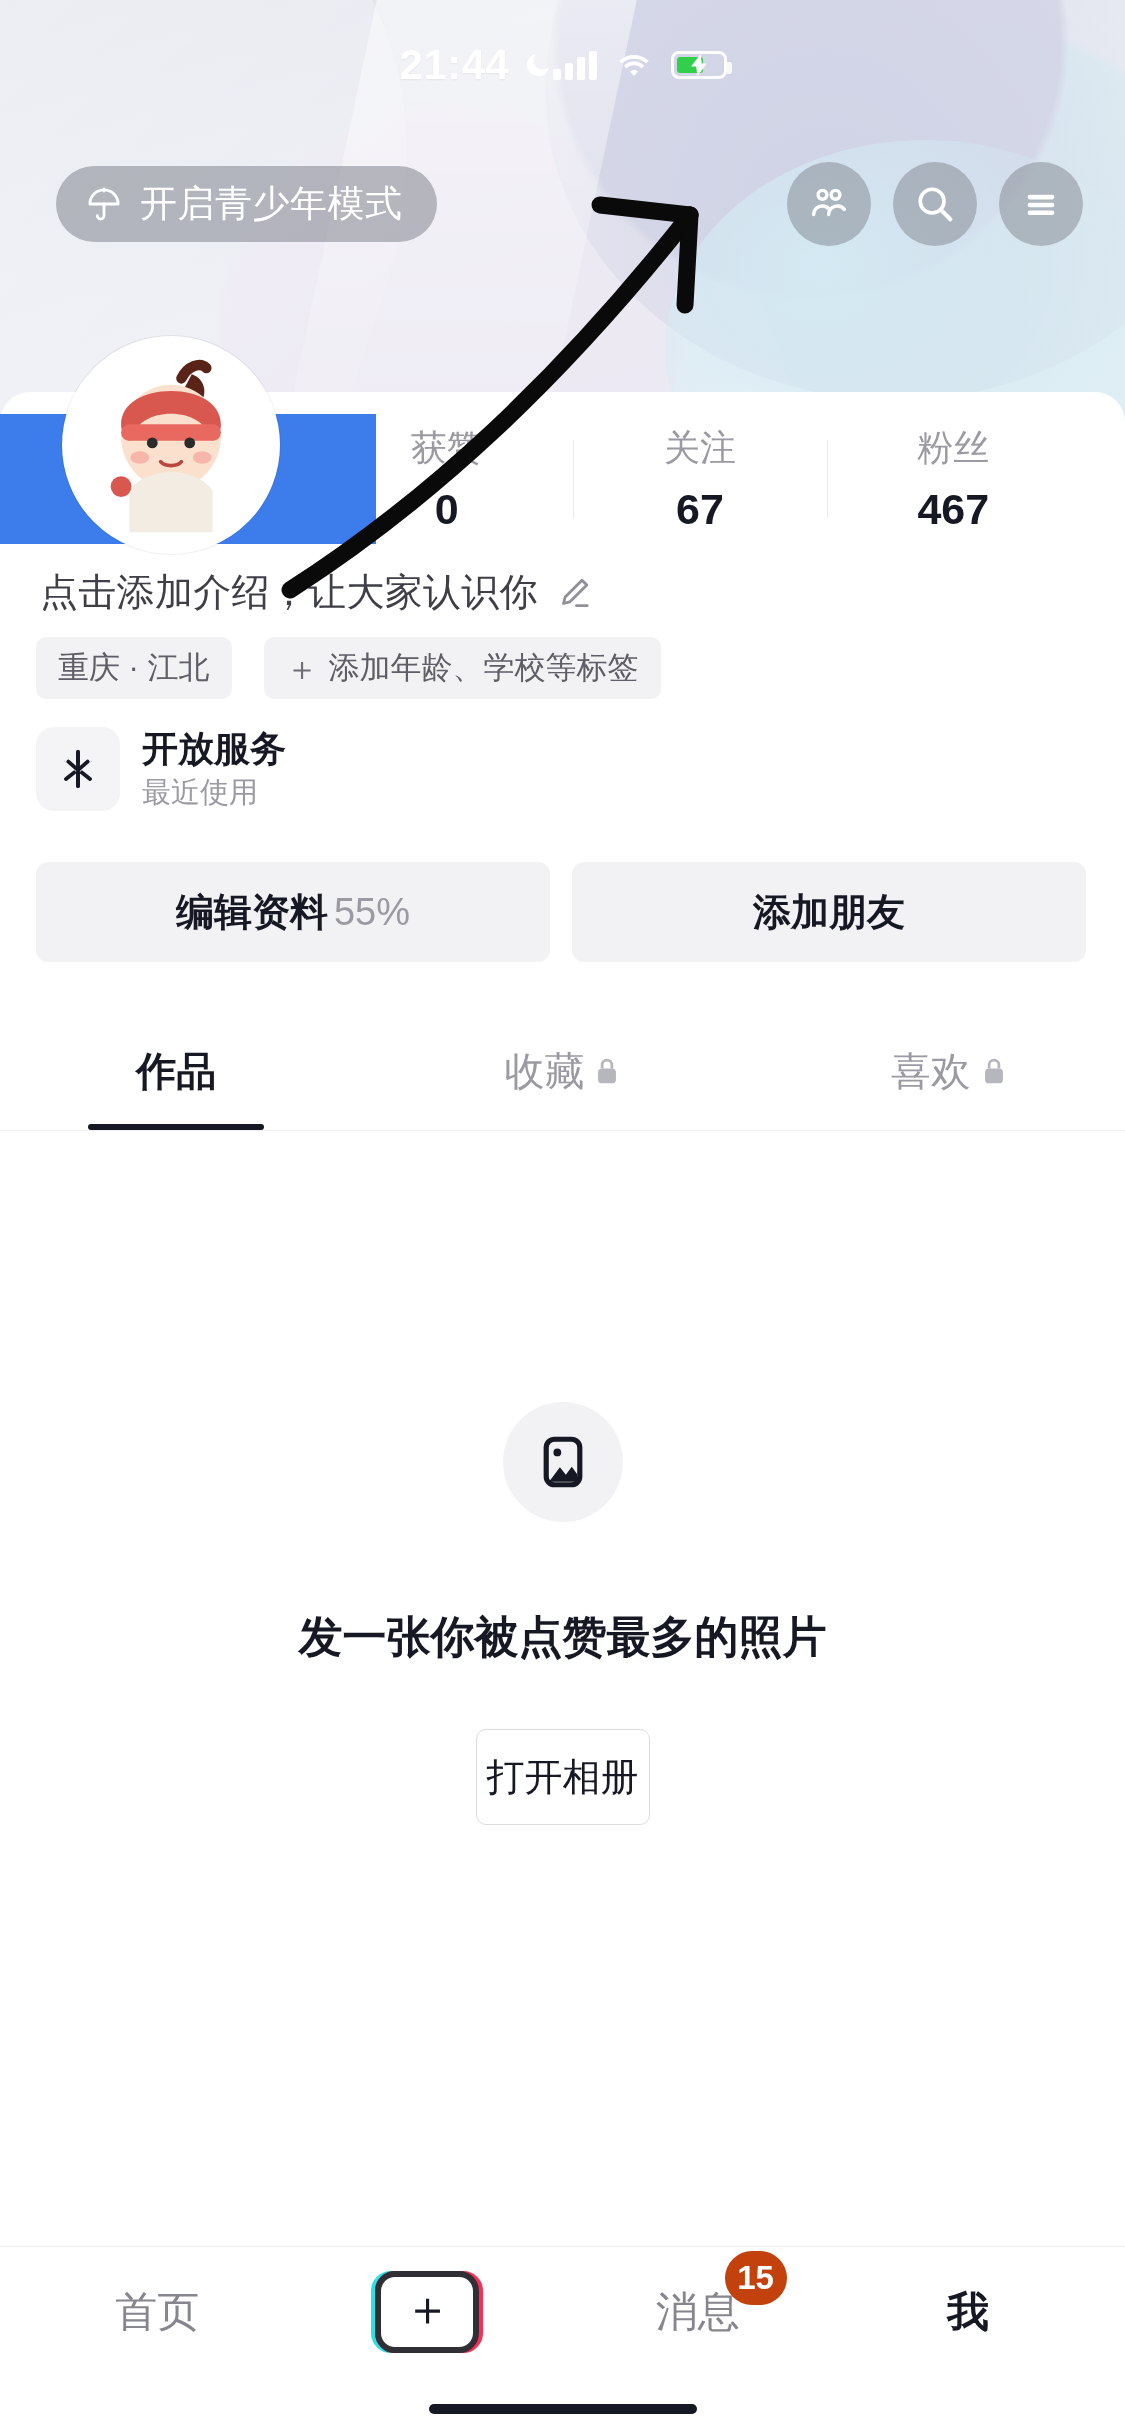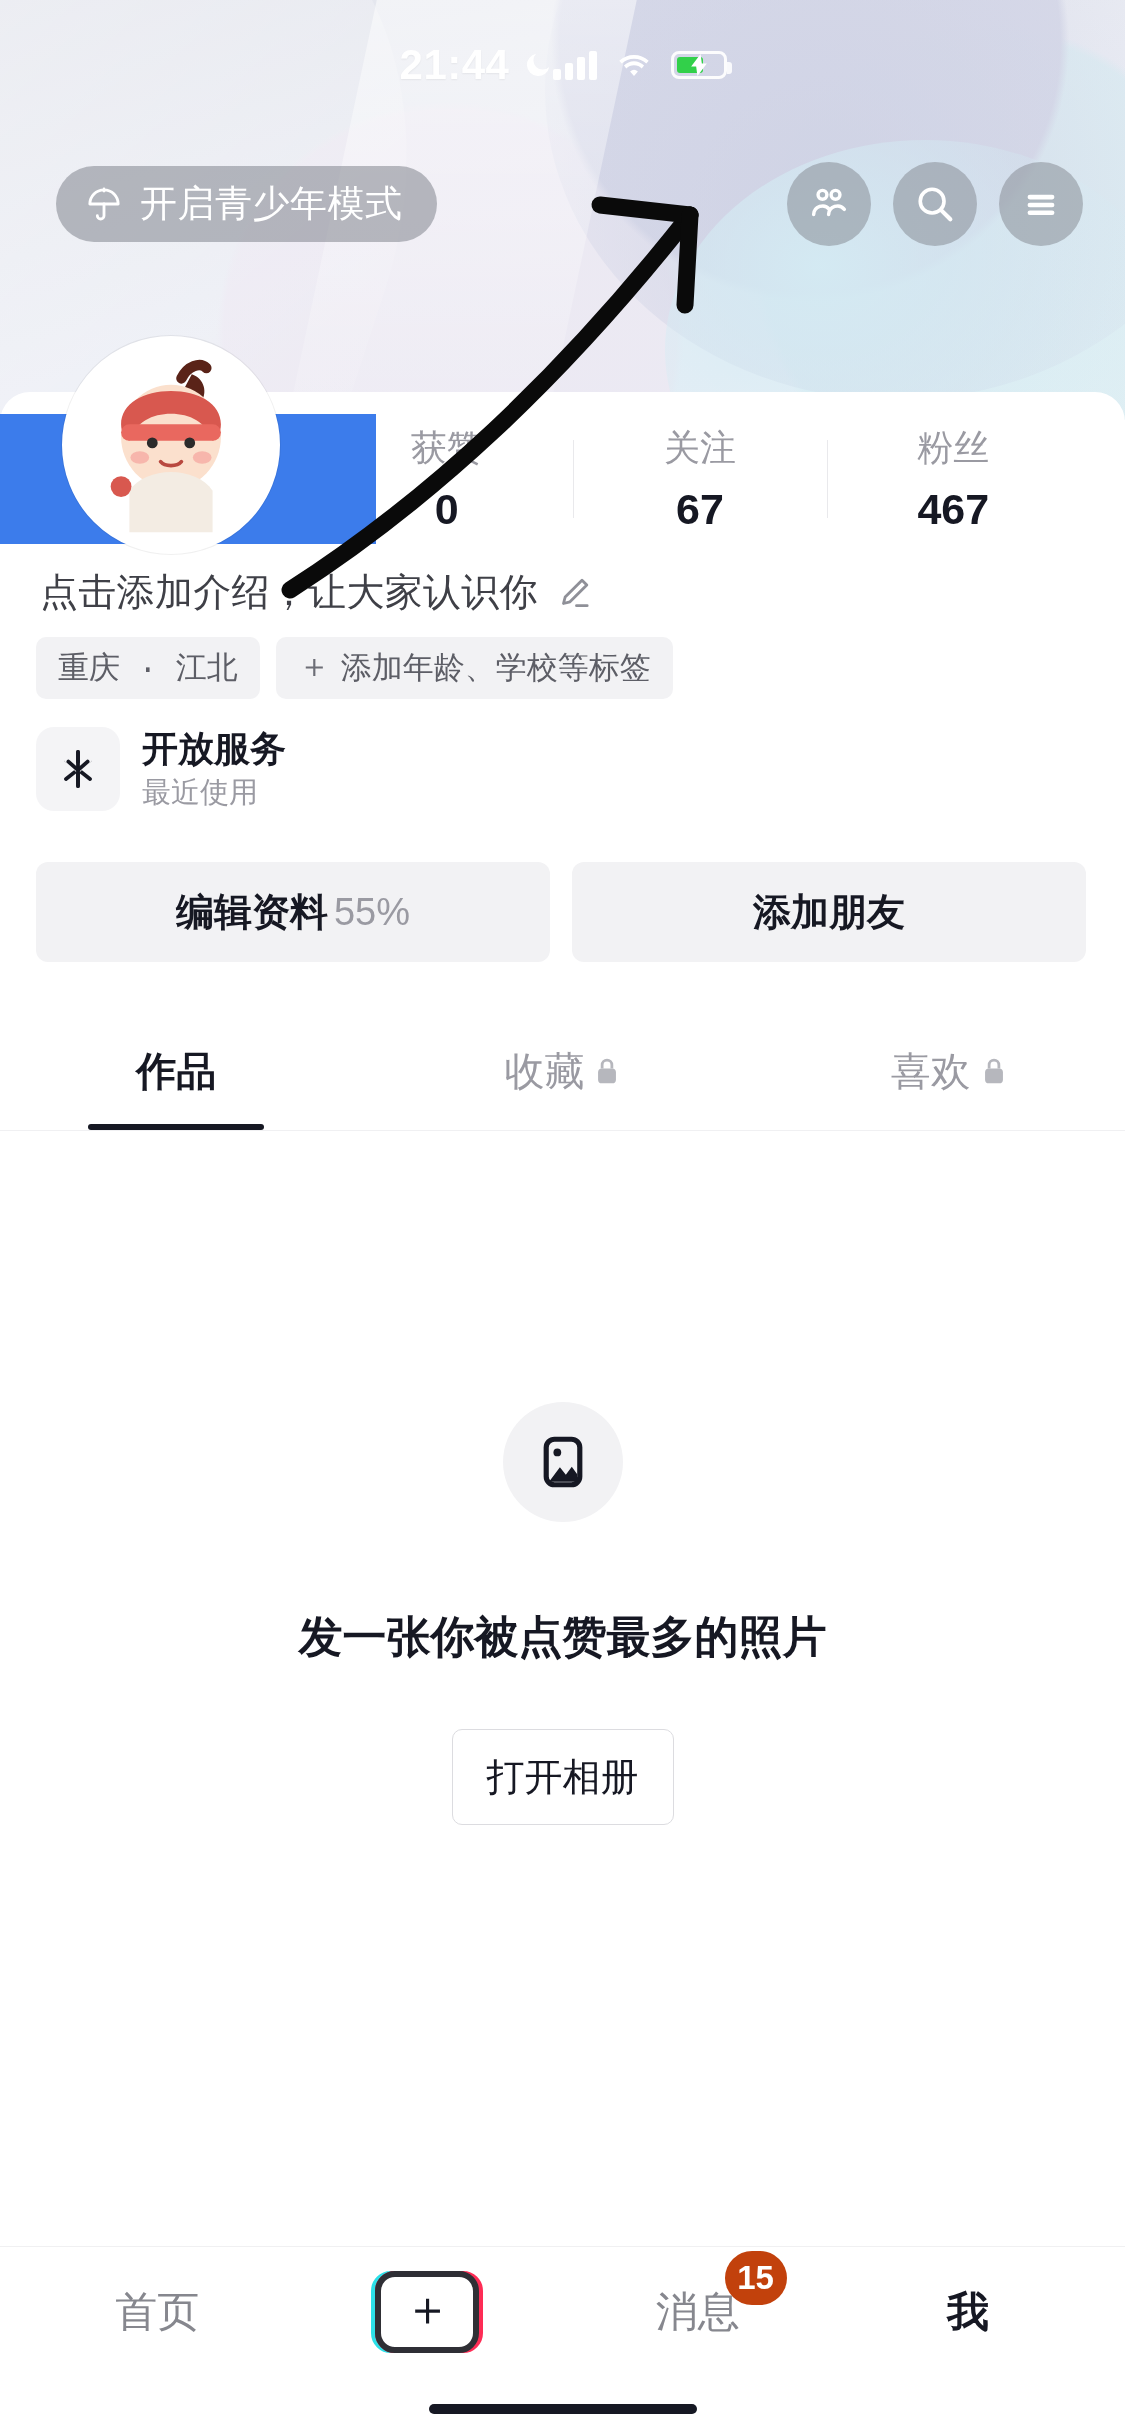--- a/index.html
+++ b/index.html
@@ -122,21 +122,21 @@
     position:absolute; left:0; top:22px; width:376px; height:130px;
     background:#3c7ceb; z-index:6;
   }
 
   .bio-row {
     position:absolute; left:40px; top:175px; display:flex; align-items:center; gap:16px;
   }
   .bio-text { font-size:38px; color:#3f4047; letter-spacing:.3px; }
   .pencil-icon { width:40px; height:40px; }
 
-  .tags-row { position:absolute; left:36px; top:245px; display:flex; gap:16px;font-family:Liberation Mono, monospace; }
+  .tags-row { position:absolute; left:36px; top:245px; display:flex; gap:32px; }
   .tag {
     display:flex; align-items:center; gap:10px;
     height:62px; padding:0 22px; background:#f2f2f4; border-radius:10px;
     font-size:31px; color:#5d5e66; white-space:nowrap;
   }
   .tag-plus { font-size:33px; color:#6d6e76; line-height:1; }
 
   
   .cards { position:absolute; left:36px; top:335px; width:1050px; display:flex; gap:22px; }
   .card { flex:1; display:flex; align-items:center; gap:22px; }
@@ -176,21 +176,21 @@
 
   
   .empty { position:absolute; left:0; top:1010px; width:1125px; text-align:center; }
   .empty-circle {
     width:120px; height:120px; border-radius:50%; background:#f2f2f4;
     margin:0 auto 86px; display:flex; align-items:center; justify-content:center;
   }
   .empty-title { font-size:44px; font-weight:700; color:#161823; margin-bottom:62px; }
   .empty-btn {
     display:inline-flex; align-items:center; justify-content:center;
-    width:222px; height:96px; border:1px solid #dcdce0; border-radius:10px;
+    width:174px; height:96px; border:1px solid #dcdce0; border-radius:10px;
     font-size:38px; color:#161823; background:#fff;
   }
 
   
   .bottom-nav {
     position:absolute; left:0; bottom:0; width:1125px; height:190px;
     background:#fff; border-top:1px solid #f0f0f2; z-index:10;
   }
   .nav-items {
     display:flex; align-items:center; justify-content:space-around;

